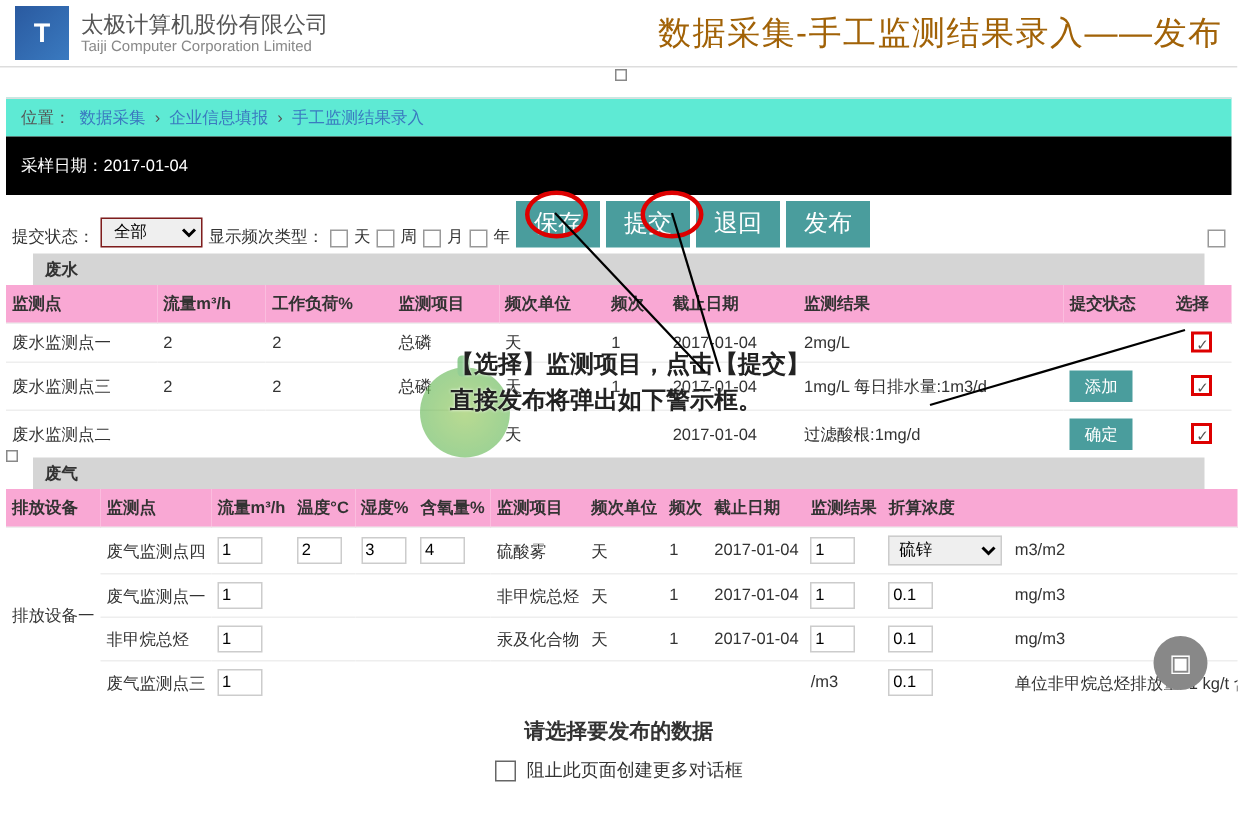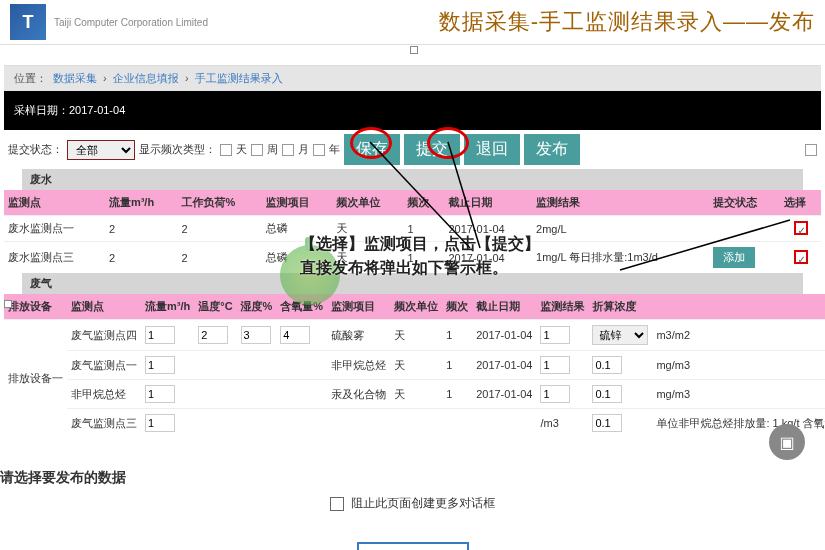--- a/index.html
+++ b/index.html
@@ -3,56 +3,57 @@
 <meta charset="utf-8">
 <style>
 *{box-sizing:border-box;margin:0;padding:0;font-family:"Microsoft YaHei",Arial,sans-serif}
 body{width:825px;height:550px;background:#fff;font-size:11px;color:#333;position:relative;overflow:hidden}
 .header{display:flex;align-items:center;padding:4px 10px;border-bottom:1px solid #ddd}
 .logo{width:36px;height:36px;background:linear-gradient(135deg,#2a5aa0,#3a7ac0);margin-right:8px;display:flex;align-items:center;justify-content:center;color:#fff;font-weight:bold;font-size:18px}
 .company-cn{font-size:15px;color:#555}
 .company-en{font-size:10px;color:#888}
 .page-title{margin-left:auto;font-size:22px;color:#a16207;font-weight:normal;letter-spacing:1px}
 .resize-handle{width:8px;height:8px;border:1px solid #888;background:#fff;position:absolute}
-.breadcrumb{background:#e5e5e5;padding:5px 10px;font-size:11px;color:#555;margin:20px 4px 0 4px;border-top:1px solid #ddd}
+.breadcrumb{background:#5eead4;padding:5px 10px;font-size:11px;color:#555;margin:20px 4px 0 4px;border-top:1px solid #ddd}
 .breadcrumb a{color:#3a7ac0;text-decoration:none;margin:0 3px}
 .sample-bar{background:#000000;color:#fff;padding:12px 10px;font-size:11px;margin:0 4px}
-.toolbar{display:flex;align-items:center;padding:4px 8px;font-size:11px;gap:4px;flex-wrap:wrap;position:relative}
+.toolbar{display:flex;align-items:flex-end;padding:4px 8px;font-size:11px;gap:4px;flex-wrap:wrap;position:relative}
 .toolbar select{font-size:11px;padding:2px 20px 2px 4px;border:1px solid #7f1d1d}
 .chk{width:12px;height:12px;border:1px solid #999;display:inline-block;vertical-align:middle}
 .btn{background:#4a9d9d;color:#fff;border:none;padding:5px 12px;font-size:16px;cursor:pointer}
 .red-circle{position:absolute;border:3px solid #d00;border-radius:50%;pointer-events:none}
 .section-hdr{background:#d5d5d5;padding:3px 8px;font-size:11px;font-weight:bold;margin:0 22px}
 table{width:calc(100% - 8px);margin:0 4px;border-collapse:collapse;font-size:11px}
 th{background:#f9a8d4;padding:5px 4px;text-align:left;font-weight:bold;font-size:11px;white-space:nowrap}
 td{padding:5px 4px;border-top:1px solid #eee;white-space:nowrap}
 .checkbox-cell{text-align:center}
 .check{width:14px;height:14px;border:1px solid #888;display:inline-block;text-align:center;line-height:12px;font-size:10px;color:#555}
 .select-col{border:2px solid #d00;padding:2px}
 .btn-sm{background:#4a9d9d;color:#fff;padding:3px 10px;font-size:11px;border:none;cursor:pointer}
 .inp{width:30px;border:1px solid #ccc;padding:2px;font-size:11px}
-.inp-w{width:56px}
+.inp-w{width:76px}
 .watermark{position:absolute;left:280px;top:245px;width:140px;height:80px;opacity:0.6;pointer-events:none}
 .apple-shape{width:60px;height:60px;border-radius:50%;background:radial-gradient(circle,#8bc34a,#4caf50);position:relative}
 .apple-shape::before{content:"";position:absolute;top:-8px;left:25px;width:8px;height:14px;background:#4caf50;border-radius:3px}
 .overlay-text{position:absolute;left:300px;top:232px;font-size:16px;color:#222;font-weight:bold;line-height:1.5;pointer-events:none;text-shadow:0 0 2px #fff}
-.dialog-text{text-align:left;font-size:14px;margin-top:32px;font-weight:bold}
+.dialog-text{text-align:center;font-size:14px;margin-top:10px;font-weight:bold}
 .dialog-sub{text-align:center;margin-top:8px;font-size:12px}
 .dialog-sub .chk2{width:14px;height:14px;border:1px solid #666;display:inline-block;vertical-align:middle;margin-right:4px}
 .ok-btn{display:block;margin:30px auto 0;background:#fff;border:2px solid #3a7ac0;color:#3a7ac0;padding:8px 40px;font-size:14px;cursor:pointer}
 .float-icon{position:absolute;right:20px;bottom:90px;width:36px;height:36px;border-radius:50%;background:#888;color:#fff;display:flex;align-items:center;justify-content:center;font-size:16px}
 svg.lines{position:absolute;top:0;left:0;pointer-events:none}
 .spacer{flex:1}
 </style>
 </head>
 <body>
 
 <div class="header">
   <div class="logo">T</div>
   <div>
+    <div class="company-cn">太极计算机股份有限公司</div>
     <div class="company-en">Taiji Computer Corporation Limited</div>
   </div>
   <div class="page-title">数据采集-手工监测结果录入——发布</div>
 </div>
 
 <div class="resize-handle" style="left:410px;top:46px"></div>
 <div class="resize-handle" style="left:4px;top:300px"></div>
 
 <div class="breadcrumb">
   <span>位置：</span>
@@ -115,20 +116,32 @@
   <tr>
     <td>废水监测点三</td>
         <td>2</td>
         <td>2</td>
         <td>总磷</td>
         <td>天</td>
         <td>1</td>
         <td>2017-01-04</td>
         <td>1mg/L 每日排水量:1m3/d</td>
     <td><button class="btn-sm">添加</button></td>
+    <td class="checkbox-cell"><span class="check select-col">✓</span></td>
+  </tr>
+  <tr>
+    <td>废水监测点二</td>
+        <td></td>
+        <td></td>
+        <td></td>
+        <td>天</td>
+        <td></td>
+        <td>2017-01-04</td>
+        <td>过滤酸根:1mg/d</td>
+    <td><button class="btn-sm">确定</button></td>
     <td class="checkbox-cell"><span class="check select-col">✓</span></td>
   </tr>
 </tbody>
   </table>
 
 <div class="section-hdr">废气</div>
 <table>
   <tbody>
       <tr>
     <th>排放设备</th>

